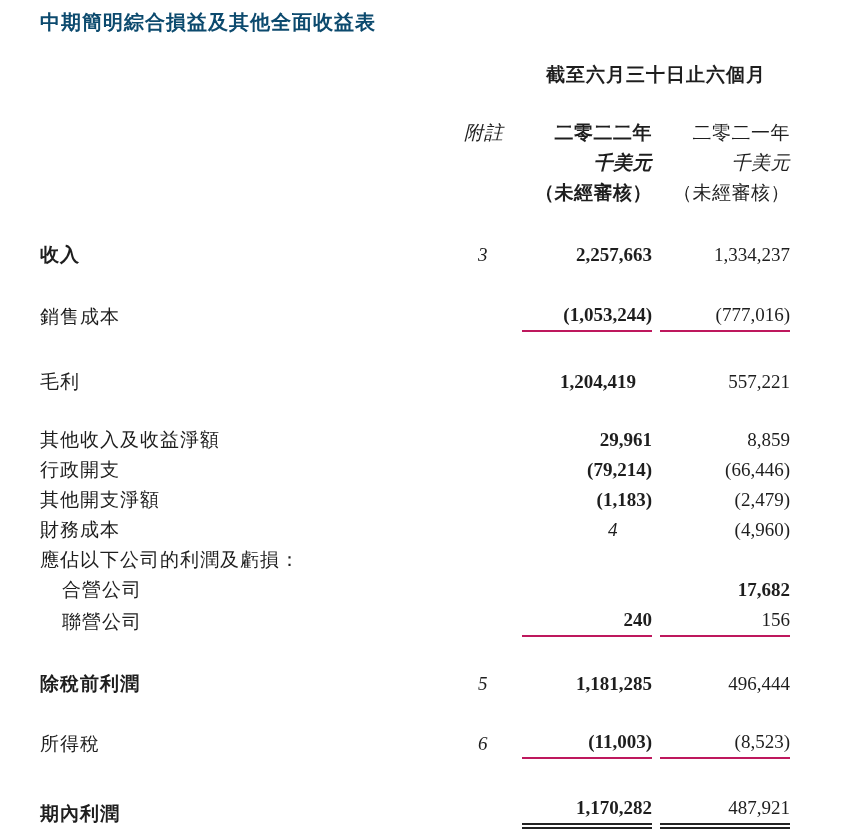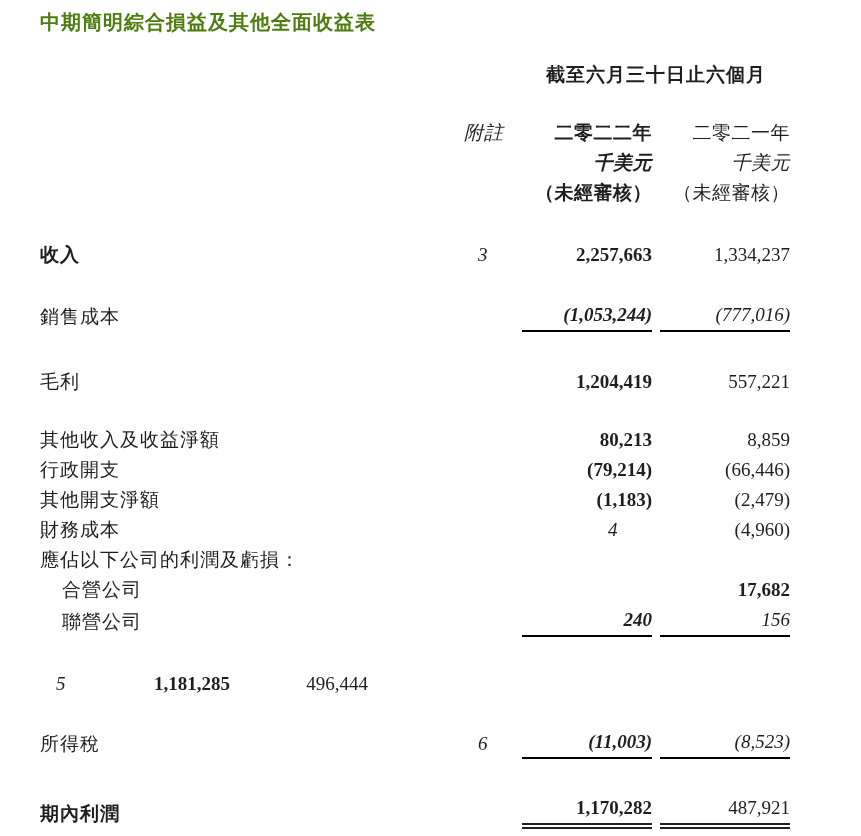--- a/index.html
+++ b/index.html
@@ -12,21 +12,21 @@
     padding: 10px 71px 0 40px;
     color: #1e1e1e;
     overflow: hidden;
   }
   .title {
     font-family: "Liberation Sans", "DejaVu Sans", sans-serif;
     font-weight: bold;
     font-size: 20px;
     line-height: 24px;
     letter-spacing: 1px;
-    color: #4d7c0f;
+    color: #0c4a6e;
   }
   .row {
     display: flex;
     align-items: flex-end;
     line-height: 30px;
     font-size: 19px;
   }
   .c-label {
     flex: 1;
     font-family: "Liberation Serif", "DejaVu Serif", serif;
@@ -67,27 +67,27 @@
     padding-left: 2px;
     font-family: "Liberation Serif", "DejaVu Serif", serif;
     font-style: italic;
     letter-spacing: 1px;
     margin-top: 28px;
   }
   .hdr { font-family: Liberation Serif, serif; letter-spacing: 0.5px; }
   .hdr.bold { font-weight: bold; }
   .italic { font-style: italic; }
   
-  .u1 { border-bottom: 2px solid #000000; font-style: italic; }
+  .u1 { border-bottom: 2px solid #be185d; }
   .u2 { border-bottom: 6px double #222222; }
   
   .mt-a { margin-top: 26px; }
   .mt-b { margin-top: 32px; }
   .mt-c { margin-top: 30px; }
-  .mt-d { margin-top: 35px; }
+  .mt-d { margin-top: 35px; gap: 16px; }
   .mt-e { margin-top: 28px; }
   .mt-f { margin-top: 34px; }
 </style>
 </head>
 <body>
 
 <div class="page">
 
   <div class="title">中期簡明綜合損益及其他全面收益表</div>
 
@@ -135,21 +135,21 @@
   <div class="row mt-d">
     <div class="c-label">毛利</div>
     <div class="c-note"></div>
     <div class="c-v1">1,204,419</div>
     <div class="c-v2">557,221</div>
   </div>
 
   <div class="row mt-e">
     <div class="c-label">其他收入及收益淨額</div>
     <div class="c-note"></div>
-    <div class="c-v1">80,213</div>
+    <div class="c-v1">29,961</div>
     <div class="c-v2">8,859</div>
   </div>
 
   <div class="row">
     <div class="c-label">行政開支</div>
     <div class="c-note"></div>
     <div class="c-v1">(79,214)</div>
     <div class="c-v2">(66,446)</div>
   </div>
 
@@ -180,20 +180,21 @@
   </div>
 
   <div class="row">
     <div class="c-label indent">聯營公司</div>
     <div class="c-note"></div>
     <div class="c-v1 u1">240</div>
     <div class="c-v2 u1">156</div>
   </div>
 
   <div class="row mt-b">
+    <div class="c-label bold">除稅前利潤</div>
     <div class="c-note">5</div>
     <div class="c-v1">1,181,285</div>
     <div class="c-v2">496,444</div>
   </div>
 
   <div class="row mt-e">
     <div class="c-label">所得稅</div>
     <div class="c-note">6</div>
     <div class="c-v1 u1">(11,003)</div>
     <div class="c-v2 u1">(8,523)</div>

